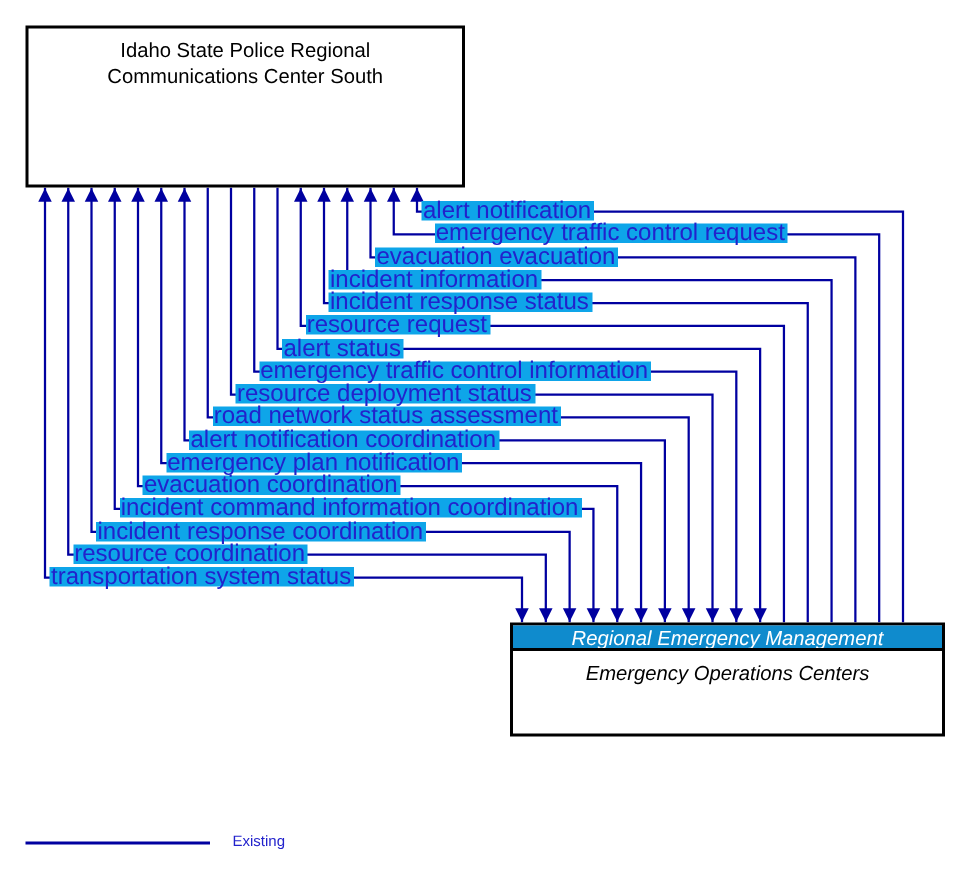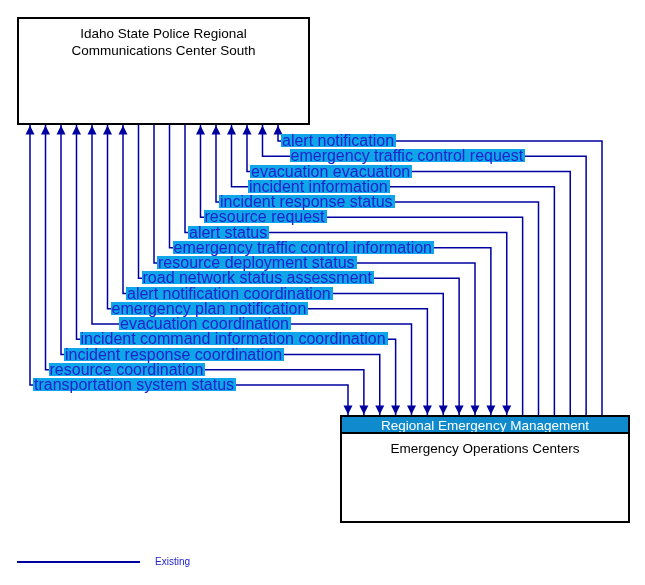--- a/index.html
+++ b/index.html
@@ -11,21 +11,21 @@
     overflow:hidden;
   }
   #flow-svg{position:absolute;left:0;top:0;}
   .box{
     position:absolute;
     box-sizing:border-box;
     border:2px solid #000000;
     background:#ffffff;
   }
   .box-top{left:17px;top:17px;width:293px;height:108px;}
-  .box-bottom{left:340px;top:415px;width:290px;height:108px;}
+  .box-bottom{left:340px;top:415px;width:290px;height:76px;font-style:italic;}
   .box-header{
     height:17px;line-height:17px;
     box-sizing:border-box;
     border-bottom:2px solid #000000;
     background:#0f8bcd;
     color:#ffffff;
     font-size:13.5px;
     text-align:center;
     white-space:nowrap;
     overflow:hidden;
@@ -120,30 +120,30 @@
     <div class="box-header">Regional Emergency Management</div>
     <div class="box-body">
       <span>Emergency Operations Centers</span>
     </div>
   </div>
 
   <div id="labels-layer">
       <span class="flow-label" style="left: 281px; top: 134px;">alert notification</span>
       <span class="flow-label" style="left: 265.5px; top: 149.25px; margin-left: 24px;">emergency traffic control request</span>
       <span class="flow-label" style="left: 250px; top: 164.5px;">evacuation evacuation</span>
-      <span class="flow-label" style="left: 248px; top: 179.75px;">incident information</span>
+      <span class="flow-label" style="left: 219px; top: 179.75px;">incident information</span>
       <span class="flow-label" style="left: 219px; top: 195px;">incident response status</span>
       <span class="flow-label" style="left: 203.5px; top: 210.25px;">resource request</span>
       <span class="flow-label" style="left: 188px; top: 225.5px;">alert status</span>
       <span class="flow-label" style="left: 172.5px; top: 240.75px;">emergency traffic control information</span>
       <span class="flow-label" style="left: 157px; top: 256px;">resource deployment status</span>
       <span class="flow-label" style="left: 141.5px; top: 271.25px;">road network status assessment</span>
       <span class="flow-label" style="left: 126px; top: 286.5px;">alert notification coordination</span>
       <span class="flow-label" style="left: 110.5px; top: 301.75px;">emergency plan notification</span>
-      <span class="flow-label" style="left: 95px; top: 317px; margin-left: 24px;">evacuation coordination</span>
+      <span class="flow-label" style="left: 95px; top: 317px;">evacuation coordination</span>
       <span class="flow-label" style="left: 79.5px; top: 332.25px;">incident command information coordination</span>
       <span class="flow-label" style="left: 64px; top: 347.5px;">incident response coordination</span>
       <span class="flow-label" style="left: 48.5px; top: 362.75px;">resource coordination</span>
       <span class="flow-label" style="left: 33px; top: 378px;">transportation system status</span>
     </div>
 
   <span class="legend-line"></span>
   <span class="legend-label">Existing</span>
 
 </div>

